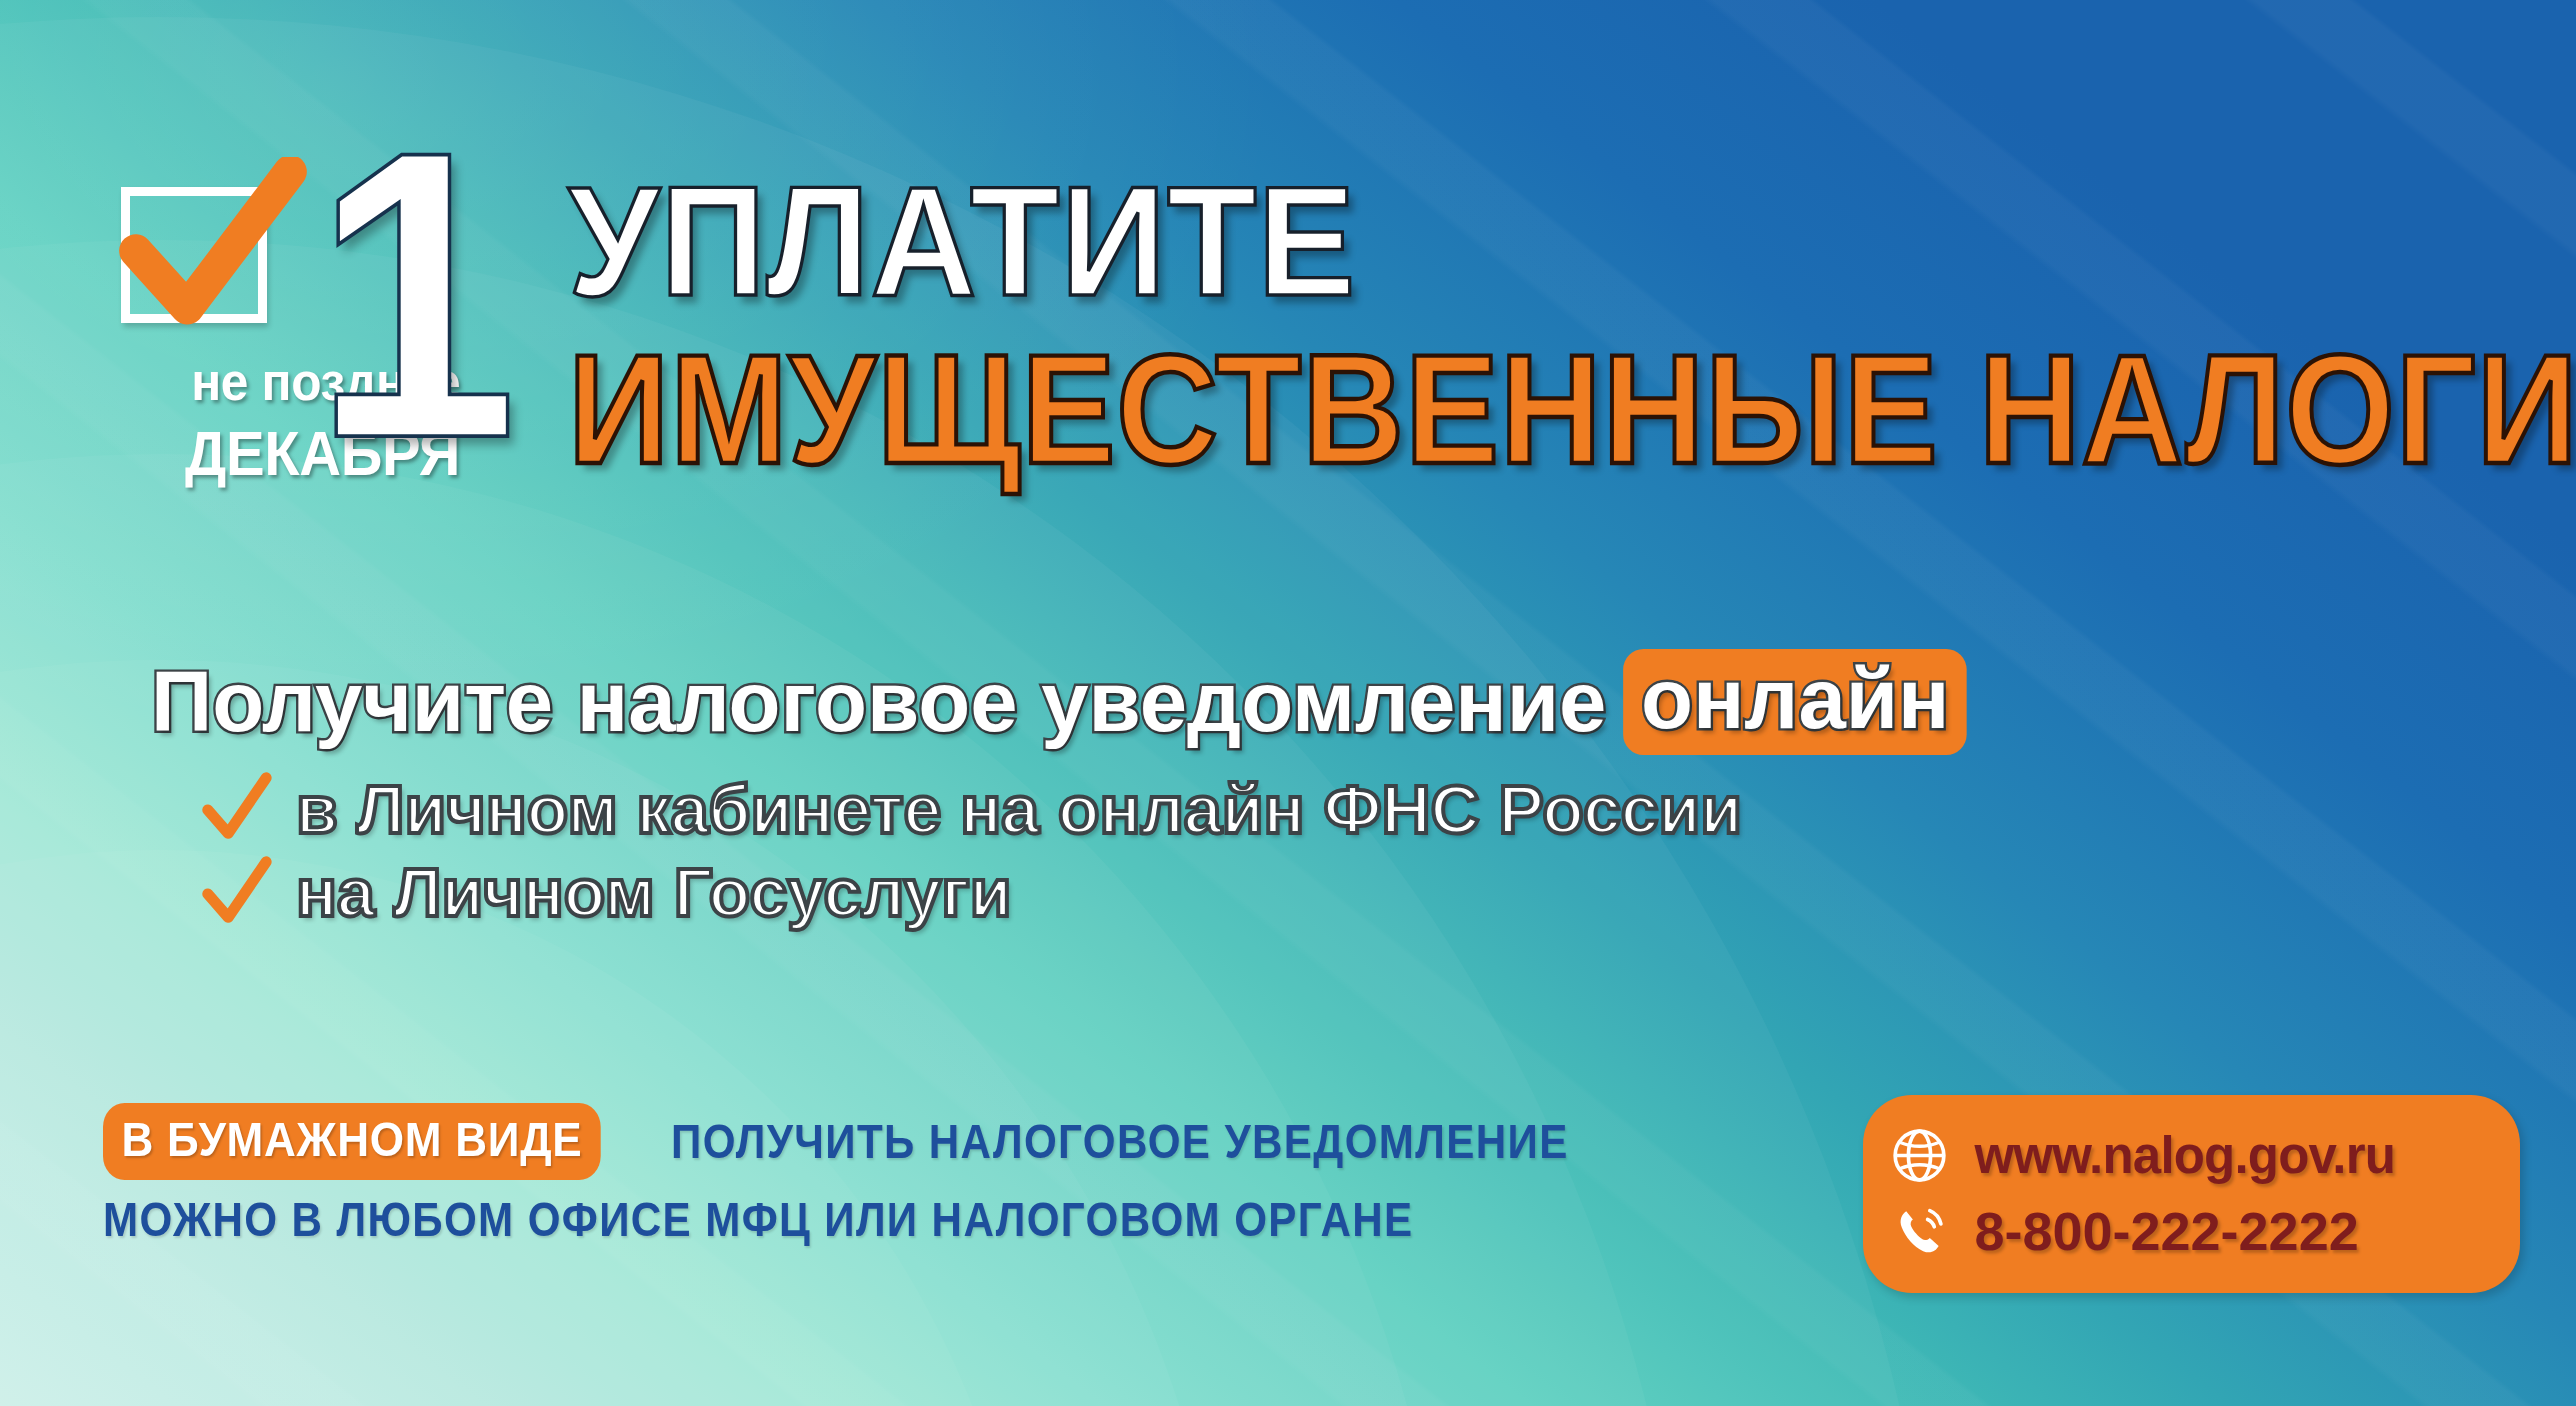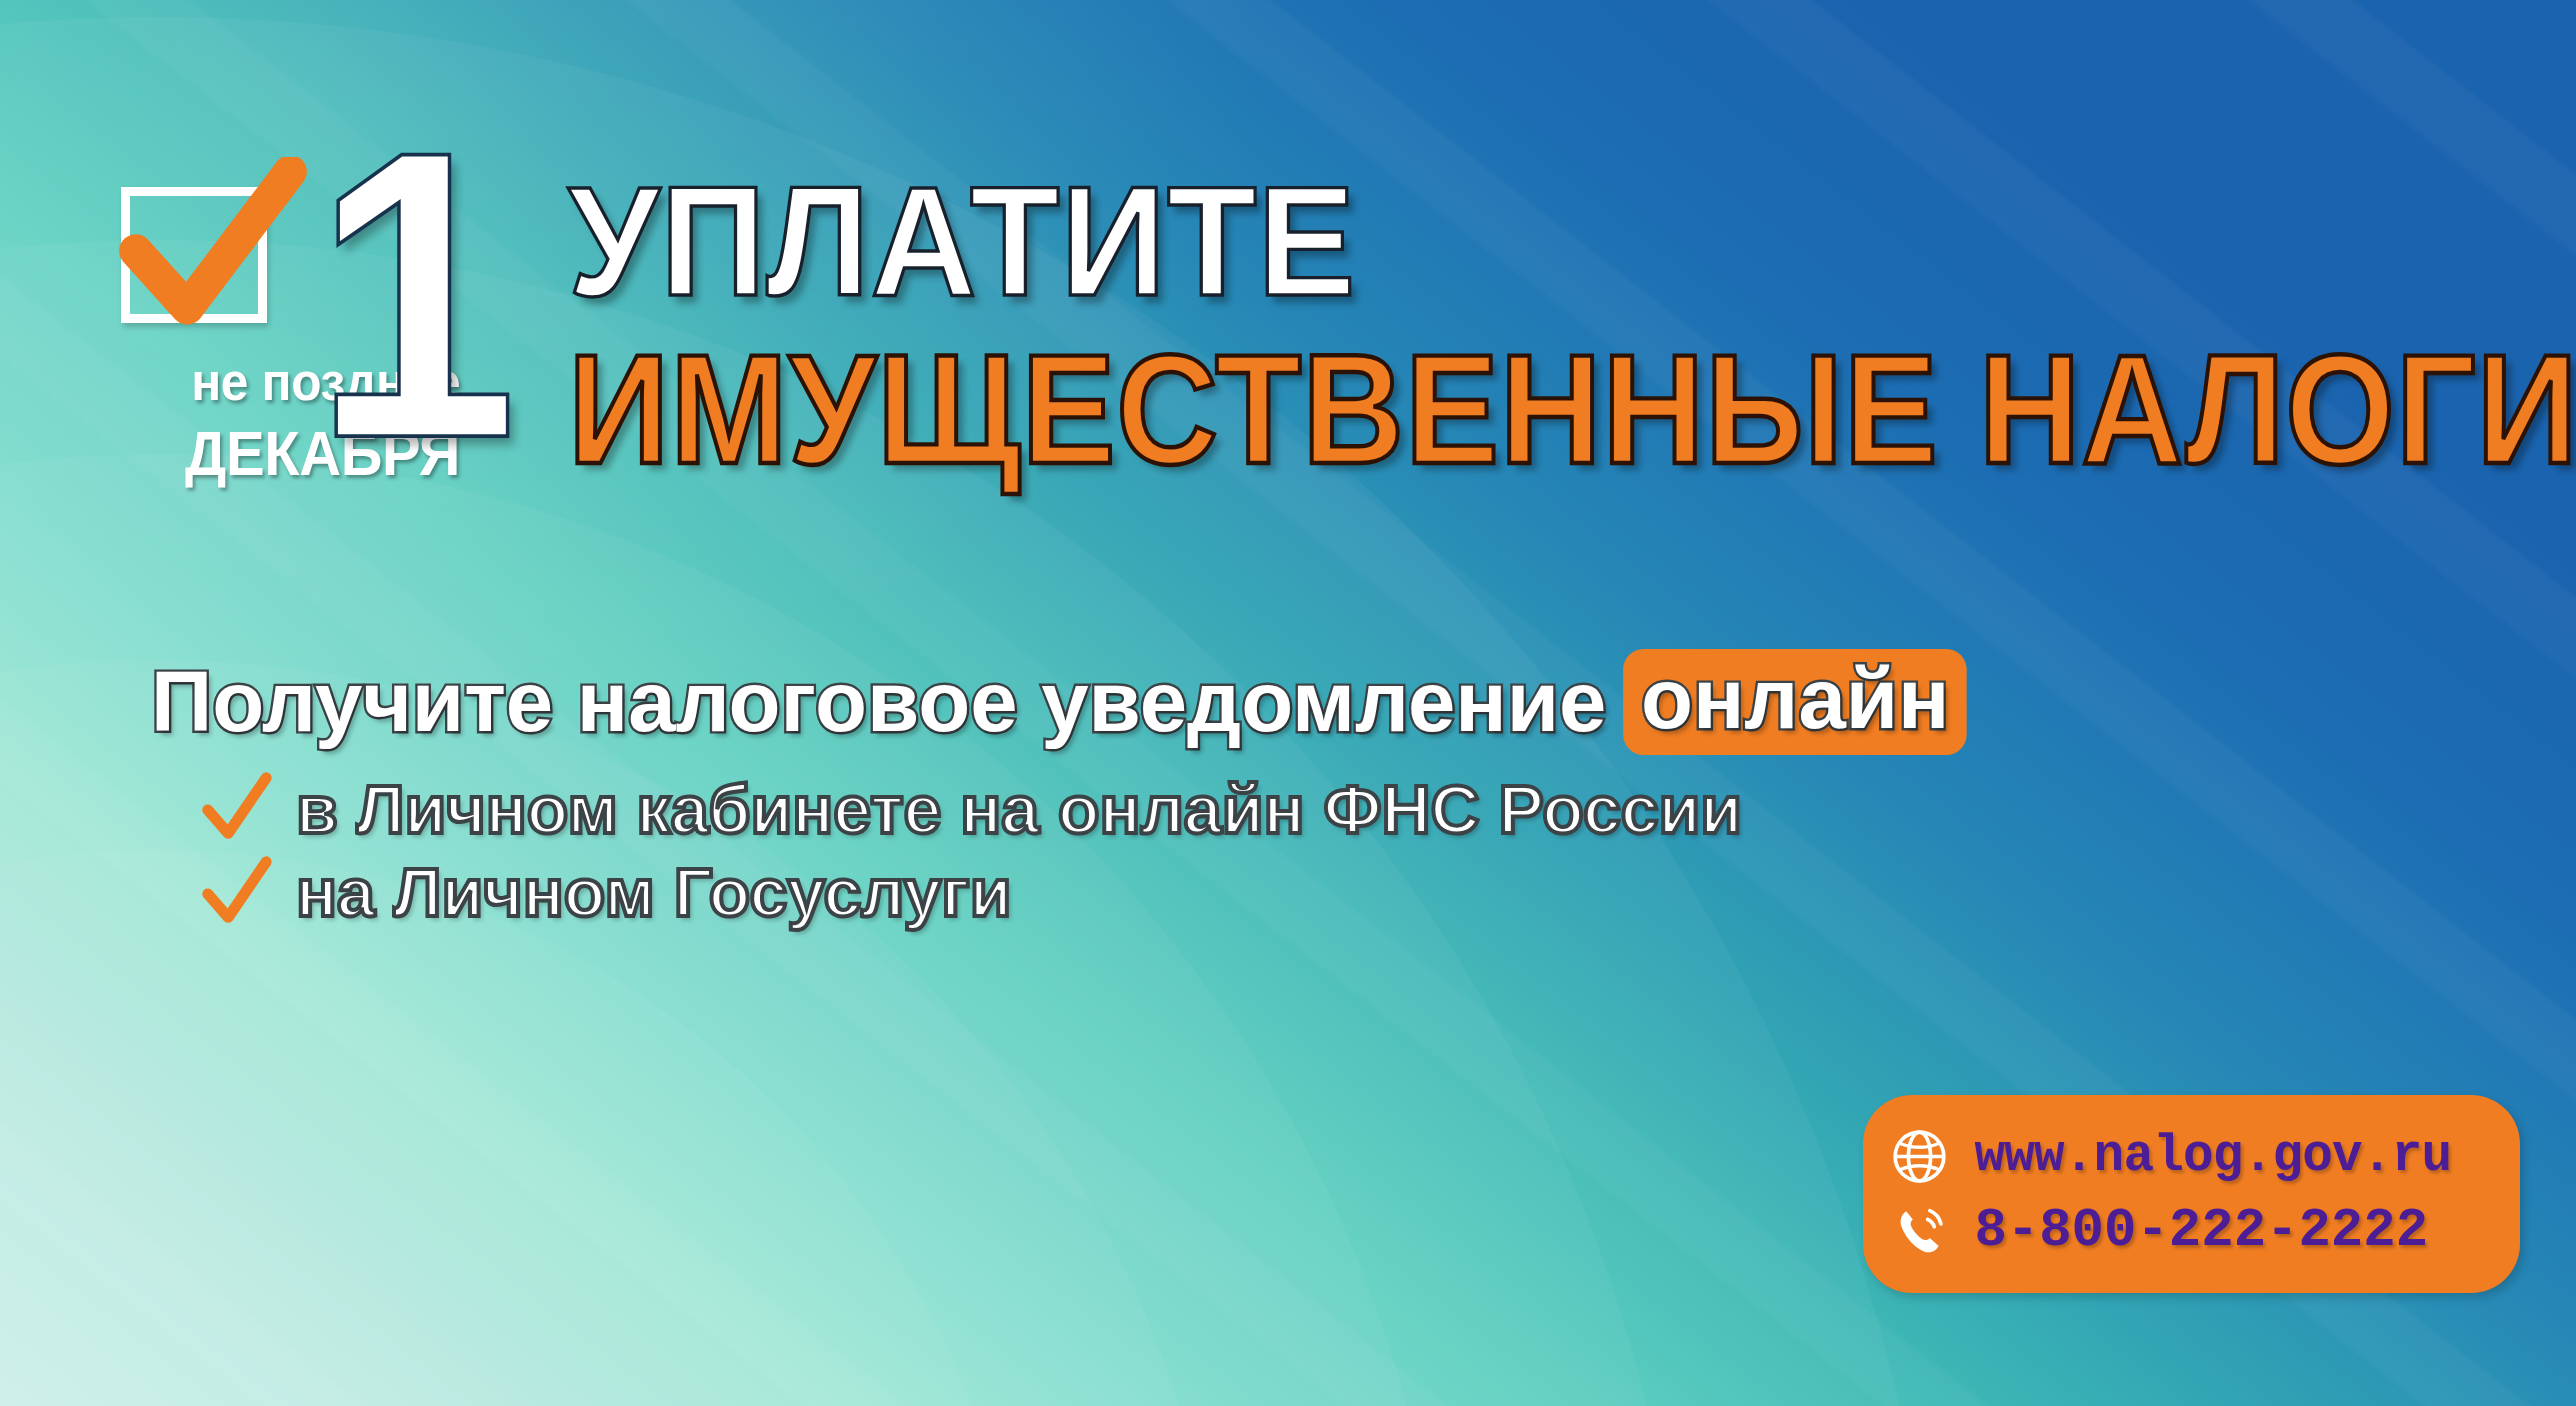--- a/index.html
+++ b/index.html
@@ -165,24 +165,24 @@
     background:#f07d22;
     border-radius:49px;
     box-shadow:3.2px 4.8px 8px rgba(0,0,0,0.16);
     display:flex; flex-direction:column; justify-content:center;
     padding:11px 27px;
     gap:14.3px;
   }
   .c-row { display:flex; align-items:center; gap:25.4px; }
   .c-ico { width:59px; height:59px; flex:0 0 59px; }
   .c-txt {
-    color:#4c1d95; font-weight:700; font-size:51px;
+    color:#7f1d1d; font-weight:700; font-size:51px;
     letter-spacing:-0.8px; white-space:nowrap;
     text-shadow:2.4px 3.2px 3.2px rgba(0,0,0,0.22);
-    font-family:Liberation Mono, monospace;
+    font-family:Liberation Sans, sans-serif;
   }
   .c-txt.phone { font-size:54px; letter-spacing:0px; }
 </style>
 </head>
 <body>
 
 <div id="poster">
 
   <div class="arcs">
     <div class="ring" style="width:1746px;height:1746px;"></div>
@@ -227,20 +227,29 @@
       </div>
       <div class="bullet">
         <svg class="bullet-tick" viewBox="0 0 100 100">
           <path d="M12 52 L40 84 L92 8" stroke="#f07d22" stroke-width="15" stroke-linecap="round" stroke-linejoin="round" fill="none"></path>
         </svg>
         <div class="bullet-txt">на Личном Госуслуги</div>
       </div>
     </div>
   </div>
 
+  <div class="bottomblock">
+    <div class="b-row">
+      <span class="paper-badge">В БУМАЖНОМ ВИДЕ</span>
+      <span class="b-txt ml">ПОЛУЧИТЬ НАЛОГОВОЕ УВЕДОМЛЕНИЕ</span>
+    </div>
+    <div class="b-row">
+      <span class="b-txt">МОЖНО В ЛЮБОМ ОФИСЕ МФЦ ИЛИ НАЛОГОВОМ ОРГАНЕ</span>
+    </div>
+  </div>
 
   <div class="contact">
     <div class="c-row">
       <svg class="c-ico" viewBox="0 0 80 80">
         <circle cx="40" cy="40" r="33" stroke="#fff" stroke-width="5" fill="none"></circle>
         <ellipse cx="40" cy="40" rx="15" ry="33" stroke="#fff" stroke-width="5" fill="none"></ellipse>
         <line x1="7" y1="40" x2="73" y2="40" stroke="#fff" stroke-width="5"></line>
         <path d="M13 22 Q40 33 67 22" stroke="#fff" stroke-width="4.5" fill="none"></path>
         <path d="M13 58 Q40 47 67 58" stroke="#fff" stroke-width="4.5" fill="none"></path>
       </svg>

